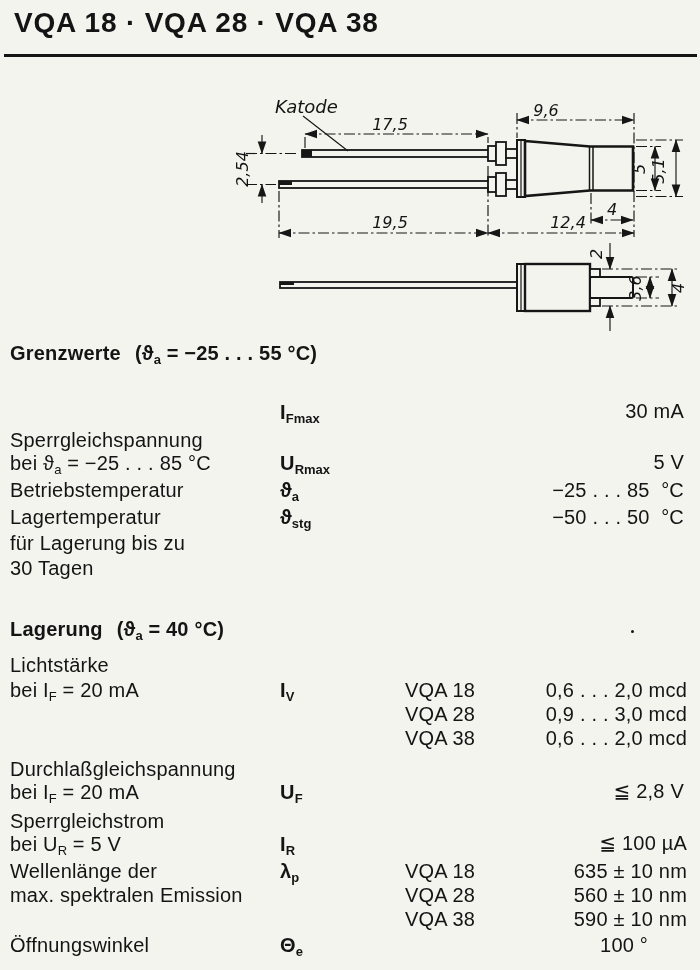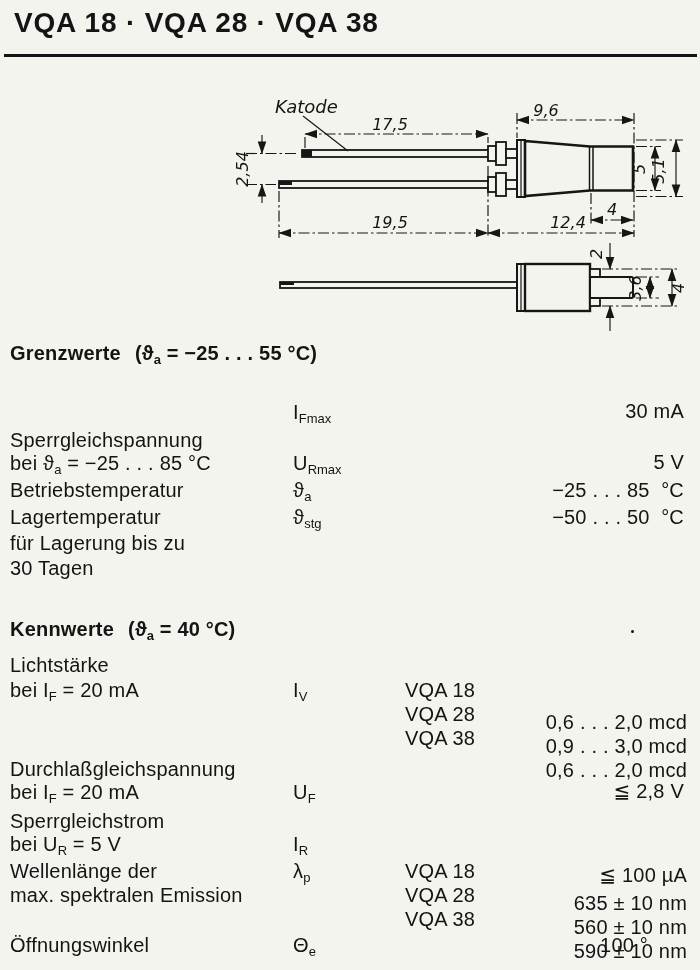--- a/index.html
+++ b/index.html
@@ -6,24 +6,24 @@
   body{width:700px;height:970px;overflow:hidden;background:#e9e9e4;}
   .page{position:relative;width:700px;height:970px;background:#f4f4ef;
         font-family:"Liberation Sans",sans-serif;color:#141414;}
   .title{position:absolute;top:7px;left:14px;font-size:28px;font-weight:700;
          letter-spacing:0.8px;white-space:pre;}
   .rule{position:absolute;top:54px;left:4px;width:693px;height:3px;background:#141414;}
   .ln{position:absolute;left:10px;font-size:20px;line-height:24px;white-space:pre;
       letter-spacing:0.2px;}
   .hd{font-weight:700;}
   .note{margin-left:14px;font-weight:700;}
-  .sym{left:293px;font-weight:400;}
+  .sym{left:280px;font-weight:700;}
   .typ{left:405px;}
   .val{left:auto;right:16px;text-align:left;}
-  .valk{left:auto;right:13px;text-align:right;margin-top:32px;}
+  .valk{left:auto;right:13px;text-align:right;}
   .sb{font-size:13px;vertical-align:-4px;letter-spacing:0;}
   .dot{position:absolute;width:3px;height:3px;border-radius:2px;background:#141414;}
   svg{position:absolute;top:85px;left:0;}
   .ol{stroke:#161616;fill:#f4f4ef;}
   .dl{stroke:#161616;stroke-width:1.15;fill:none;stroke-dasharray:11 3 2.5 3;}
   .sl{stroke:#161616;stroke-width:1.15;fill:none;}
   .dtx{font:italic 16px "DejaVu Sans",sans-serif;fill:#141414;}
   .ktx{font:italic 18px "DejaVu Sans",sans-serif;fill:#141414;}
 </style>
 </head>
@@ -166,21 +166,21 @@
   <div class="ln sym" style="top:478px"><span>ϑ</span><span class="sb">a</span></div>
   <div class="ln val" style="top:478px">−25 . . . 85  °C</div>
 
   <div class="ln" style="top:505px">Lagertemperatur</div>
   <div class="ln sym" style="top:505px"><span>ϑ</span><span class="sb">stg</span></div>
   <div class="ln val" style="top:505px">−50 . . . 50  °C</div>
   <div class="ln" style="top:531px">für Lagerung bis zu</div>
   <div class="ln" style="top:556px">30 Tagen</div>
 
   <div class="dot" style="top:630px;left:631px"></div>
-  <div class="ln" style="top:617px"><span class="hd">Kennwerte</span><span class="note"><span>(ϑ</span><span class="sb">a</span><span> = 40 °C)</span></span></div>
+  <div class="ln" style="top:617px"><span class="hd">Lagerung</span><span class="note"><span>(ϑ</span><span class="sb">a</span><span> = 40 °C)</span></span></div>
 
   <div class="ln" style="top:653px">Lichtstärke</div>
   <div class="ln" style="top:678px"><span>bei I</span><span class="sb">F</span><span> = 20 mA</span></div>
   <div class="ln sym" style="top:678px"><span>I</span><span class="sb">V</span></div>
   <div class="ln typ" style="top:678px">VQA 18</div>
   <div class="ln valk" style="top:678px">0,6 . . . 2,0 mcd</div>
   <div class="ln typ" style="top:702px">VQA 28</div>
   <div class="ln valk" style="top:702px">0,9 . . . 3,0 mcd</div>
   <div class="ln typ" style="top:726px">VQA 38</div>
   <div class="ln valk" style="top:726px">0,6 . . . 2,0 mcd</div>

